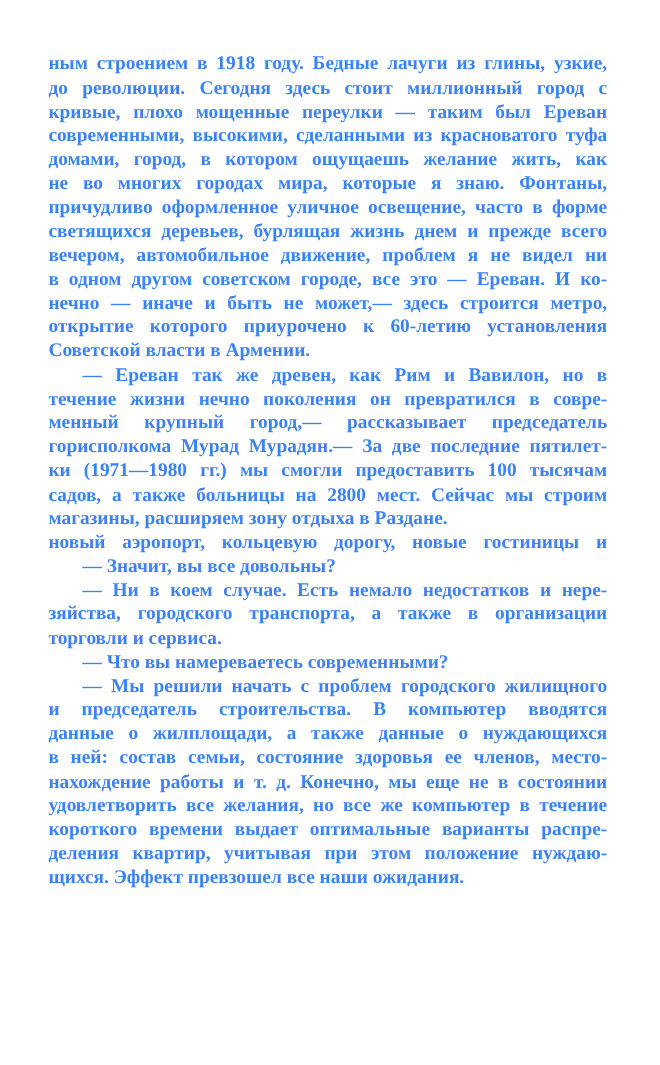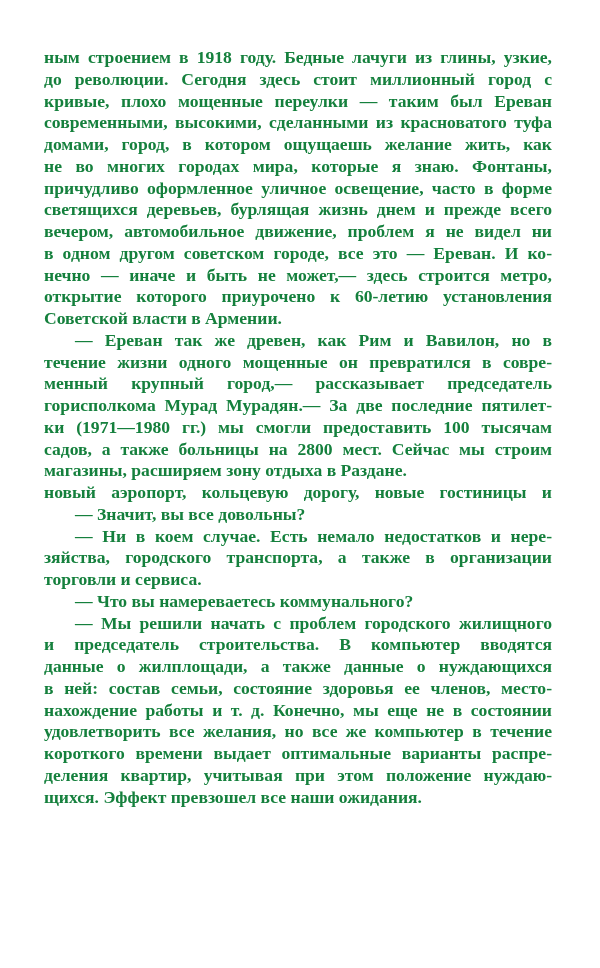--- a/index.html
+++ b/index.html
@@ -14,21 +14,21 @@
     overflow: hidden;
   }
   .page {
     position: absolute;
     left: 44px;
     top: 47px;
     width: 508px;
     font-family: "Liberation Serif", "DejaVu Serif", serif;
     font-size: 17.6px;
     font-weight: bold;
-    color: #15803d;
+    color: #3b82f6;
     line-height: 21.75px;
   }
   .line {
     display: block;
     white-space: nowrap;
     text-align: justify;
     text-align-last: justify;
     height: 21.75px;
     overflow: visible;
   }
@@ -55,41 +55,41 @@
     <span class="line">светящихся деревьев, бурлящая жизнь днем и прежде всего</span>
     <span class="line">вечером, автомобильное движение, проблем я не видел ни</span>
     <span class="line">в одном другом советском городе, все это — Ереван. И ко-</span>
     <span class="line">нечно — иначе и быть не может,— здесь строится метро,</span>
     <span class="line">открытие которого приурочено к 60-летию установления</span>
     <span class="line last">Советской власти в Армении.</span>
   </div>
 
   <div>
     <span class="line indent">— Ереван так же древен, как Рим и Вавилон, но в</span>
-    <span class="line">течение жизни одного мощенные он превратился в совре-</span>
+    <span class="line">течение жизни нечно поколения он превратился в совре-</span>
     <span class="line">менный крупный город,— рассказывает председатель</span>
     <span class="line">горисполкома Мурад Мурадян.— За две последние пятилет-</span>
     <span class="line">ки (1971—1980 гг.) мы смогли предоставить 100 тысячам</span>
     <span class="line">садов, а также больницы на 2800 мест. Сейчас мы строим</span>
     <span class="line last">магазины, расширяем зону отдыха в Раздане.</span>
     <span class="line">новый аэропорт, кольцевую дорогу, новые гостиницы и</span>
   </div>
 
   <div>
     <span class="line indent last">— Значит, вы все довольны?</span>
   </div>
 
   <div>
     <span class="line indent">— Ни в коем случае. Есть немало недостатков и нере-</span>
     <span class="line">зяйства, городского транспорта, а также в организации</span>
     <span class="line last">торговли и сервиса.</span>
   </div>
 
   <div>
-    <span class="line indent last">— Что вы намереваетесь коммунального?</span>
+    <span class="line indent last">— Что вы намереваетесь современными?</span>
   </div>
 
   <div>
     <span class="line indent">— Мы решили начать с проблем городского жилищного</span>
     <span class="line">и председатель строительства. В компьютер вводятся</span>
     <span class="line">данные о жилплощади, а также данные о нуждающихся</span>
     <span class="line">в ней: состав семьи, состояние здоровья ее членов, место-</span>
     <span class="line">нахождение работы и т. д. Конечно, мы еще не в состоянии</span>
     <span class="line">удовлетворить все желания, но все же компьютер в течение</span>
     <span class="line">короткого времени выдает оптимальные варианты распре-</span>

